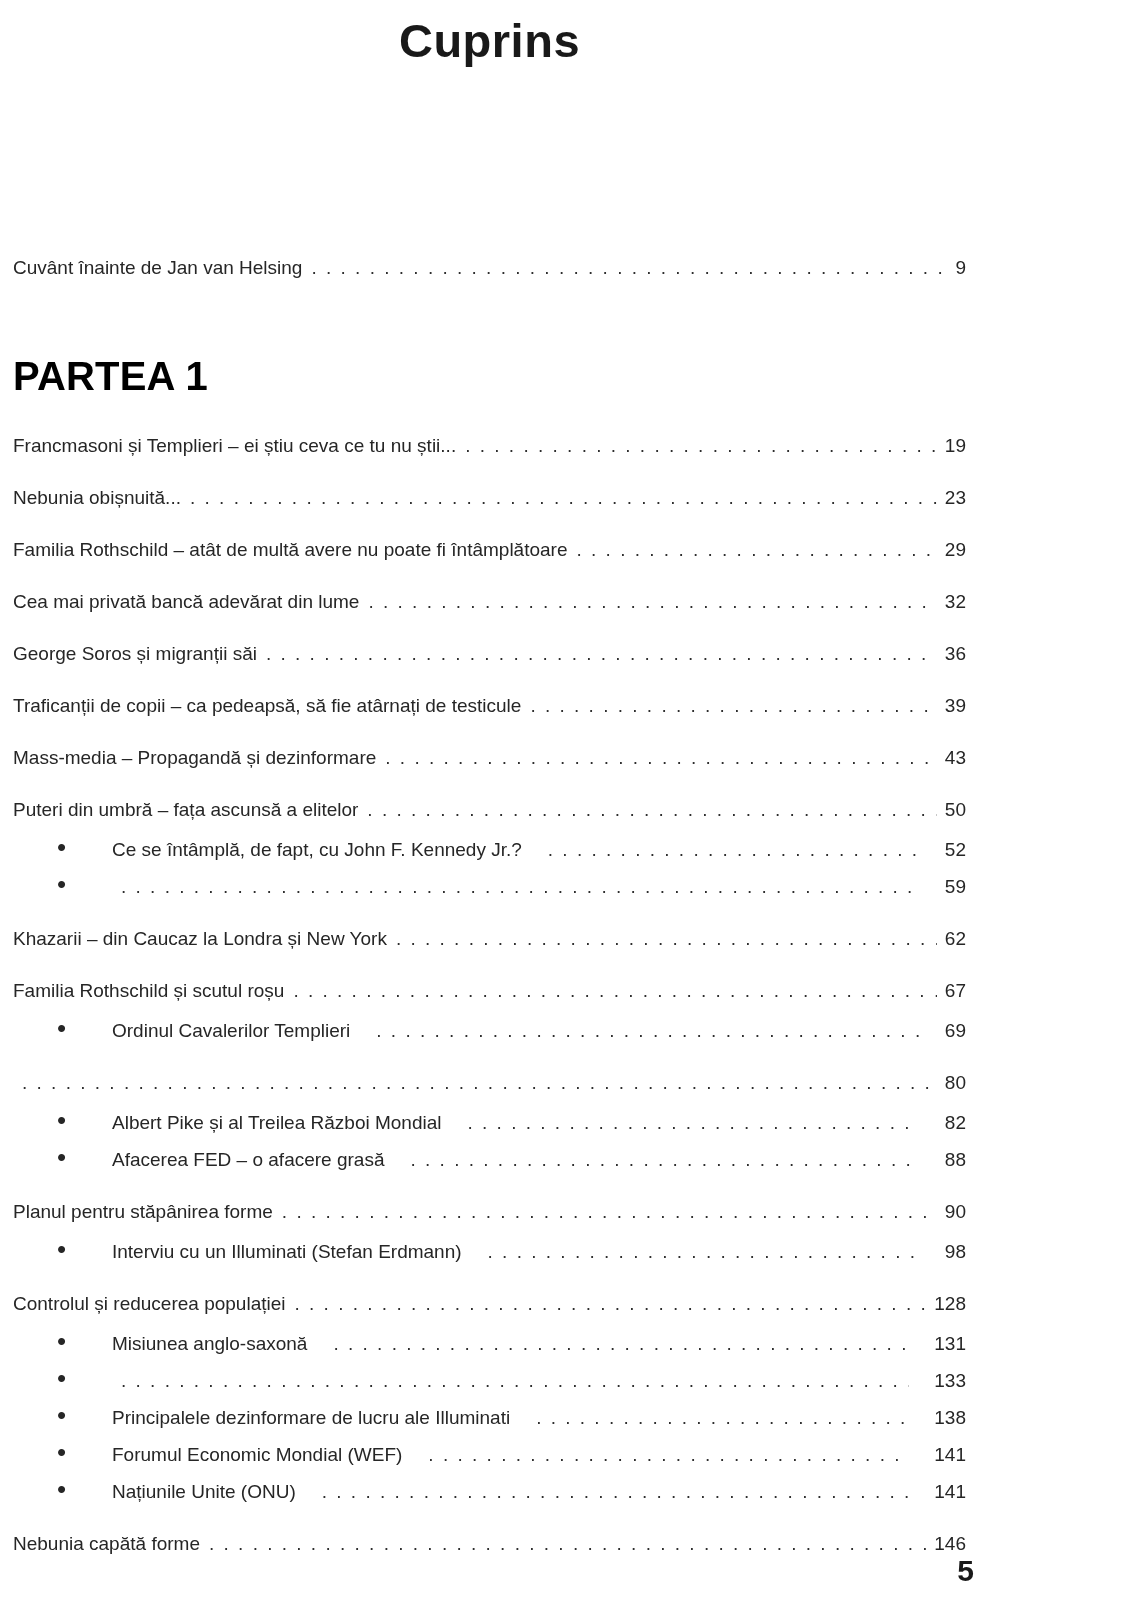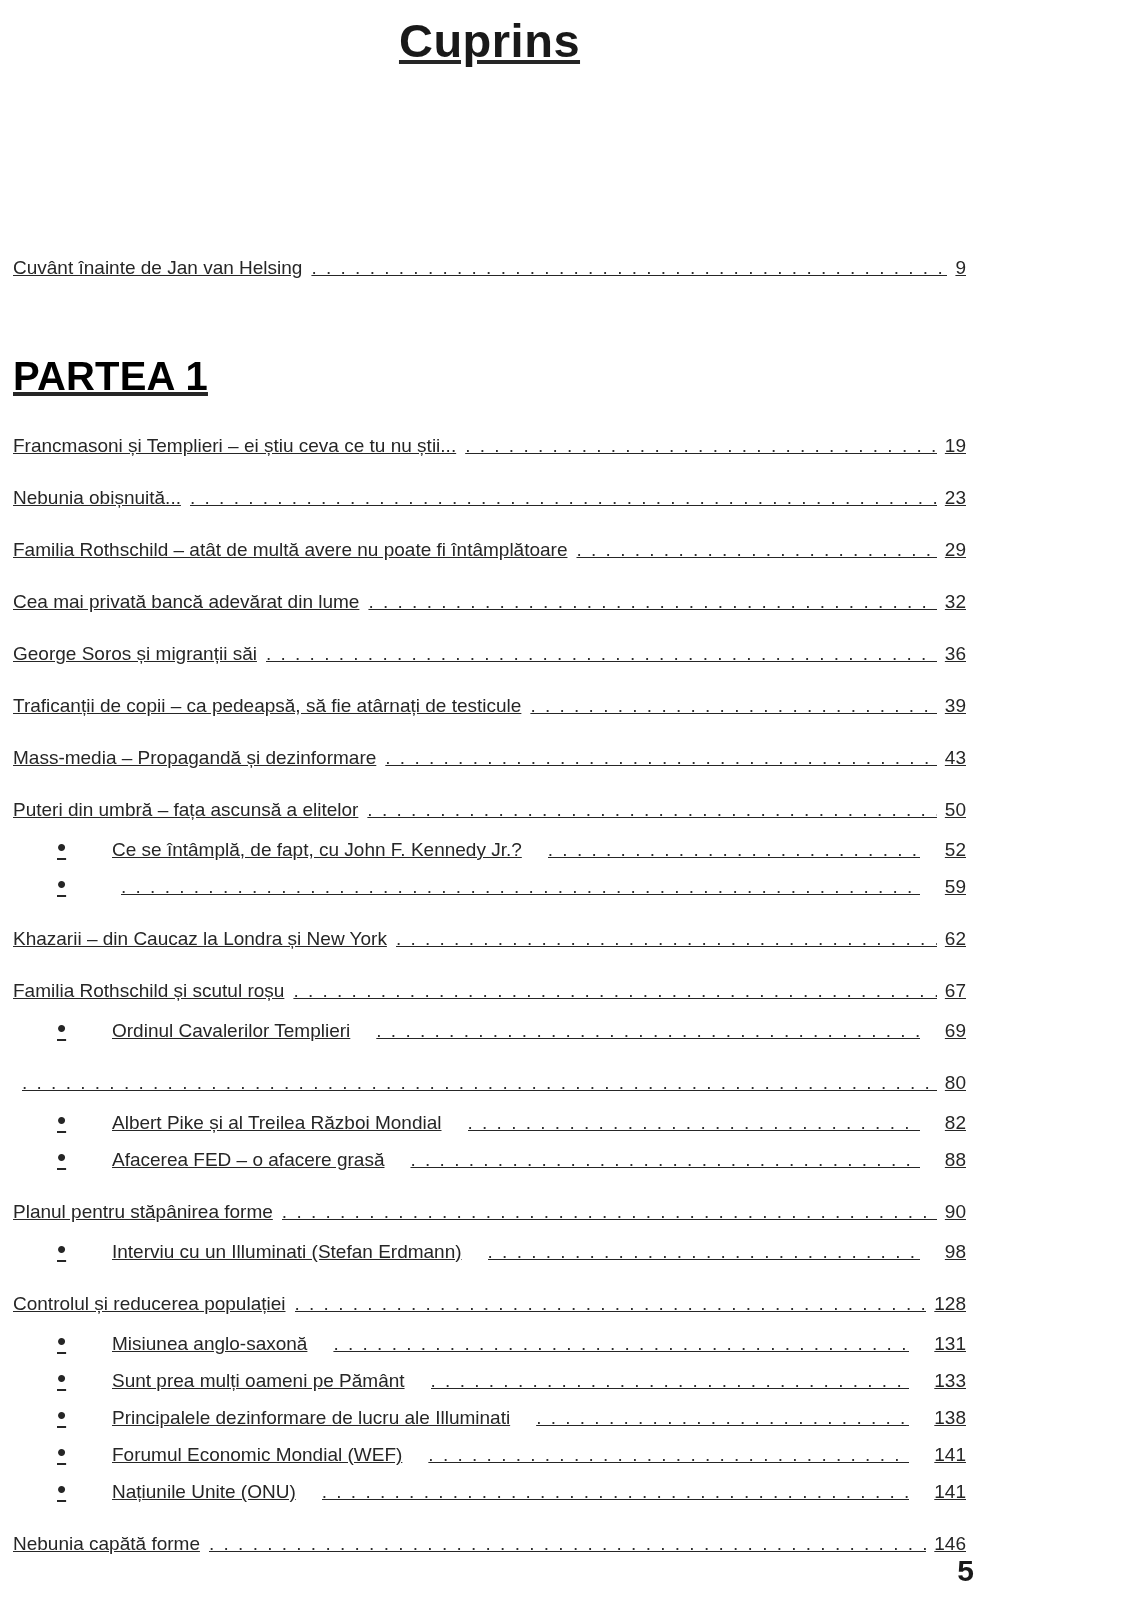--- a/index.html
+++ b/index.html
@@ -11,21 +11,20 @@
     overflow: hidden;
   }
   .page {
     position: relative;
     width: 1005px;
     height: 1600px;
     box-sizing: border-box;
     padding: 0 39px 0 13px;
     font-family: "Liberation Sans", sans-serif;
     color: #262626;
-    text-decoration: underline;
   }
   .title {
     margin: 0;
     padding-top: 12px;
     text-align: center;
     font-size: 47px;
     line-height: 58px;
     font-weight: 700;
     letter-spacing: 0.5px;
     color: #191919;
@@ -220,21 +219,20 @@
     <span class="pg">128</span>
   </div>
         <div class="row l1">
     <span class="bullet"></span>
     <span class="label">Misiunea anglo-saxonă</span>
     <span class="dots"></span>
     <span class="pg">131</span>
   </div>
         <div class="row l1">
     <span class="bullet"></span>
-    <span class="label">Sunt prea mulți oameni pe Pământ</span>
     <span class="dots"></span>
     <span class="pg">133</span>
   </div>
         <div class="row l1">
     <span class="bullet"></span>
     <span class="label">Principalele dezinformare de lucru ale Illuminati</span>
     <span class="dots"></span>
     <span class="pg">138</span>
   </div>
         <div class="row l1">

